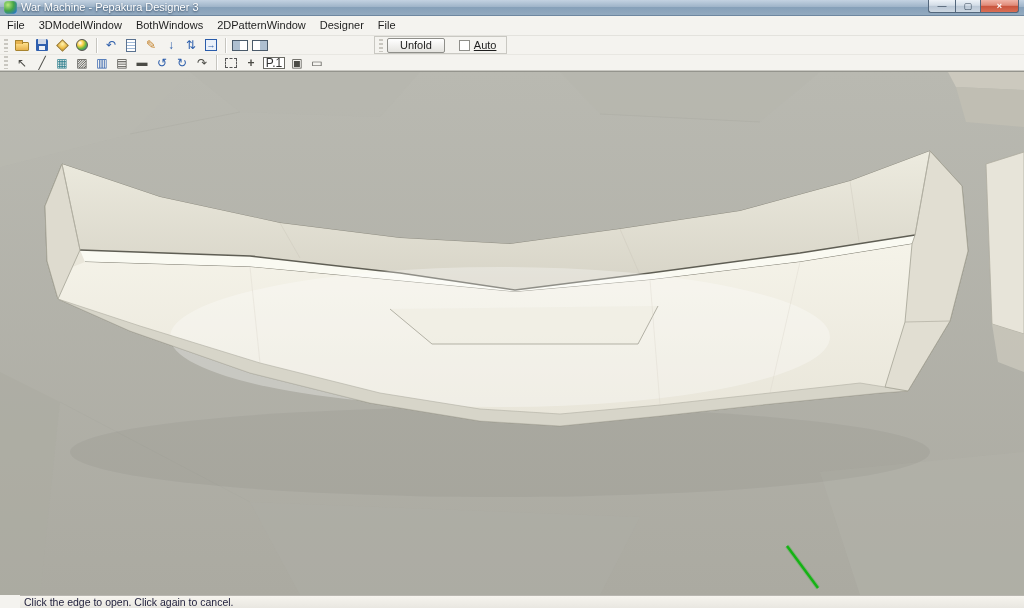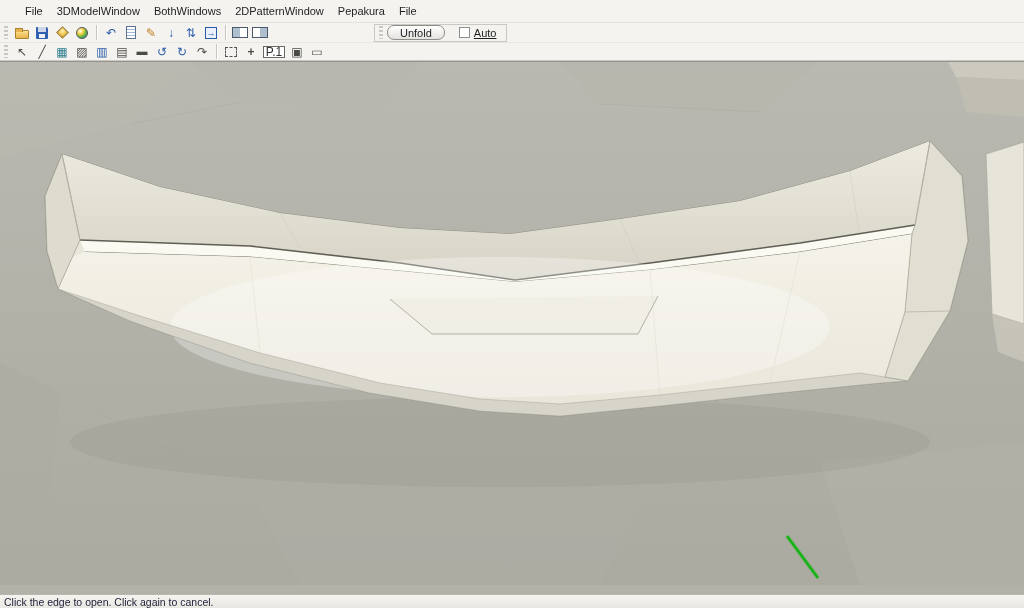--- a/index.html
+++ b/index.html
@@ -13,21 +13,21 @@
     background:radial-gradient(circle at 30% 30%,#b8e87e,#46a546 45%,#2a76c0 85%);box-shadow:inset 0 0 1px #fff;}
   .title-text{font-size:11px;color:#fff;text-shadow:0 1px 2px #3a5068;white-space:nowrap;}
   .win-controls{position:absolute;right:5px;top:0;display:flex;}
   .wc{height:13px;border:1px solid #53677c;border-top:none;font-size:9px;display:flex;align-items:center;justify-content:center;cursor:default;}
   .wc.min{width:27px;border-radius:0 0 0 3px;border-right:none;background:linear-gradient(#eef3f8,#d3dde7 45%,#bac7d5 50%,#ccd7e2);color:#2c3e50;}
   .wc.max{width:26px;background:linear-gradient(#eef3f8,#d3dde7 45%,#bac7d5 50%,#ccd7e2);color:#2c3e50;}
   .wc.close{width:38px;border-radius:0 0 3px 0;border-left:none;font-weight:bold;color:#fff;
     background:linear-gradient(#f0b5a8,#e08a78 45%,#c8533c 50%,#d96e55);}
 
   
-  .menubar{height:23px;background:#f4f3ef;display:flex;align-items:center;padding-left:18px;border-bottom:1px solid #e3e2dd;}
+  .menubar{height:23px;background:#f4f3ef;display:flex;align-items:center;padding-left:0;border-bottom:1px solid #e3e2dd;}
   .menu-item{font-size:11px;color:#1e1e1e;padding:0 7px;height:15px;line-height:15px;cursor:default;}
 
   
   .toolbar{display:flex;align-items:center;background:#f4f3ef;}
   .tb1{height:20px;border-bottom:1px solid #e8e7e2;padding-left:2px;}
   .tb2{height:18px;border-bottom:1px solid #c9c8c2;padding-left:2px;}
   .grip{width:4px;height:13px;margin:0 4px 0 2px;background:repeating-linear-gradient(180deg,#c9c7c0 0 2px,transparent 2px 4px);}
   .ic{width:18px;height:17px;display:flex;align-items:center;justify-content:center;margin:0 1px;border:1px solid transparent;border-radius:2px;}
   .tb2 .ic{height:15px;}
   .g{font-size:12px;line-height:1;}
@@ -49,43 +49,58 @@
     font-size:9px;color:#2a5caa;font-weight:bold;}
   .icwin{width:16px;height:11px;border:1px solid #4a5a6a;display:flex;background:#fff;}
   .icwin .l{width:50%;} .icwin .r{width:50%;}
   .icwin.w3 .l{background:#aebfd0;} .icwin.w3 .r{background:#fff;}
   .icwin.w2 .l{background:#fff;} .icwin.w2 .r{background:#aebfd0;}
   .icdash{width:12px;height:10px;border:1px dashed #555;}
   .icp1{font-size:12px;border:1px solid #6a6a64;padding:0 2px;height:12px;line-height:11px;color:#333;background:#fff;white-space:nowrap;}
 
   
   .island{display:flex;align-items:center;margin-left:104px;border:1px solid #c9c8c2;background:#f4f3ef;height:18px;padding:0 10px 0 2px;}
-  .unfold-btn{font-family:inherit;font-size:11px;height:15px;padding:0 12px;border:1px solid #8f8f8a;border-radius:7px;
+  .unfold-btn{font-family:inherit;font-size:11px;height:15px;padding:0 12px;border:1px solid #8f8f8a;border-radius:2px;
     background:linear-gradient(#ffffff,#e4e3df);color:#1e1e1e;margin-right:14px;cursor:default;}
   .chk{width:11px;height:11px;border:1px solid #8f8f8a;background:#fff;margin-right:4px;}
   .chk-label{font-size:11px;color:#1e1e1e;text-decoration:underline;}
 
   
   .viewport{flex:1;position:relative;border-top:1px solid #94948d;background:#b2b2a9;}
   .viewport svg{display:block;}
-  .statusbar{height:14px;background:linear-gradient(#f6f4ee,#e9e7e1);border-top:1px solid #b8b6b0;display:flex;align-items:center;padding-left:4px;}
+  .statusbar{height:14px;background:linear-gradient(#f6f4ee,#e9e7e1);border-top:1px solid #b8b6b0;display:flex;align-items:center;padding-left:4px;margin-left:20px;}
   .status-text{font-size:10.5px;color:#23233f;white-space:nowrap;}
 </style>
 </head>
 <body>
 
 <div class="app">
 
+  <div class="titlebar">
+    <div class="app-icon"></div>
+    <span class="title-text">War Machine - Pepakura Designer 3</span>
+    <div class="win-controls">
+      <button class="wc min">
+          <span>—</span>
+        </button>
+      <button class="wc max">
+          <span>▢</span>
+        </button>
+      <button class="wc close">
+          <span>×</span>
+        </button>
+    </div>
+  </div>
 
   <div class="menubar">
     <span class="menu-item">File</span>
     <span class="menu-item">3DModelWindow</span>
     <span class="menu-item">BothWindows</span>
     <span class="menu-item">2DPatternWindow</span>
-    <span class="menu-item">Pepakura</span>
+    <span class="menu-item">Designer</span>
     <span class="menu-item">File</span>
   </div>
 
   <div class="toolbar tb1">
     <div class="grip"></div>
     <div class="ic">
         <div class="icf"></div>
       </div>
     <div class="ic">
         <div class="icsave"></div>

